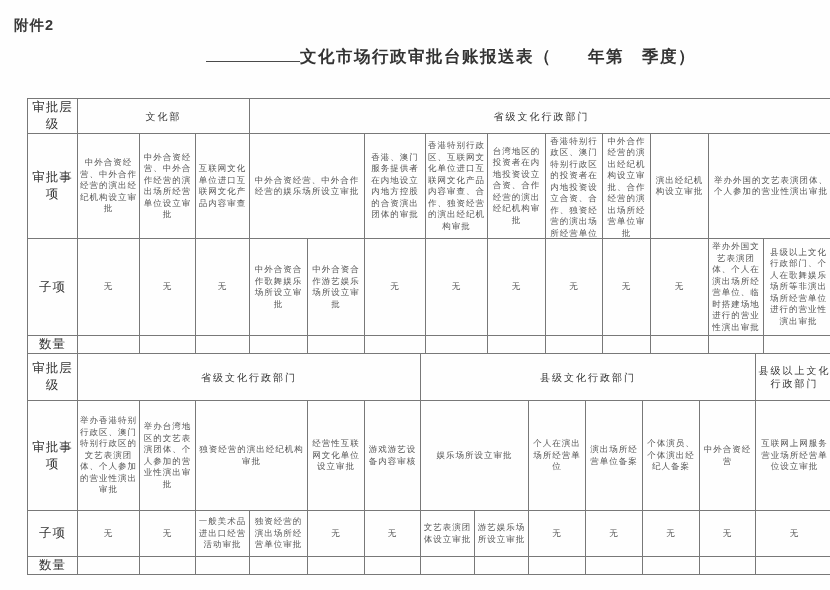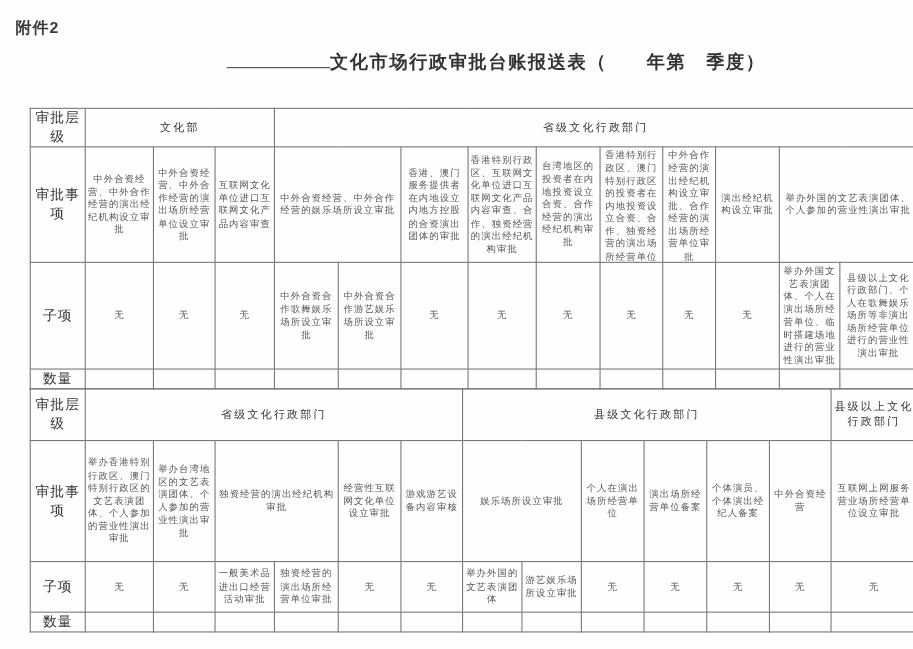--- a/index.html
+++ b/index.html
@@ -256,21 +256,21 @@
       <td>
             <div class="cb">独资经营的演出场所经营单位审批</div>
           </td>
       <td>
             <div class="cb">无</div>
           </td>
       <td>
             <div class="cb">无</div>
           </td>
       <td>
-            <div class="cb">举办外国的文艺表演团体</div>
+            <div class="cb">文艺表演团体设立审批</div>
           </td>
       <td>
             <div class="cb">游艺娱乐场所设立审批</div>
           </td>
       <td>
             <div class="cb">无</div>
           </td>
       <td>
             <div class="cb">无</div>
           </td>

